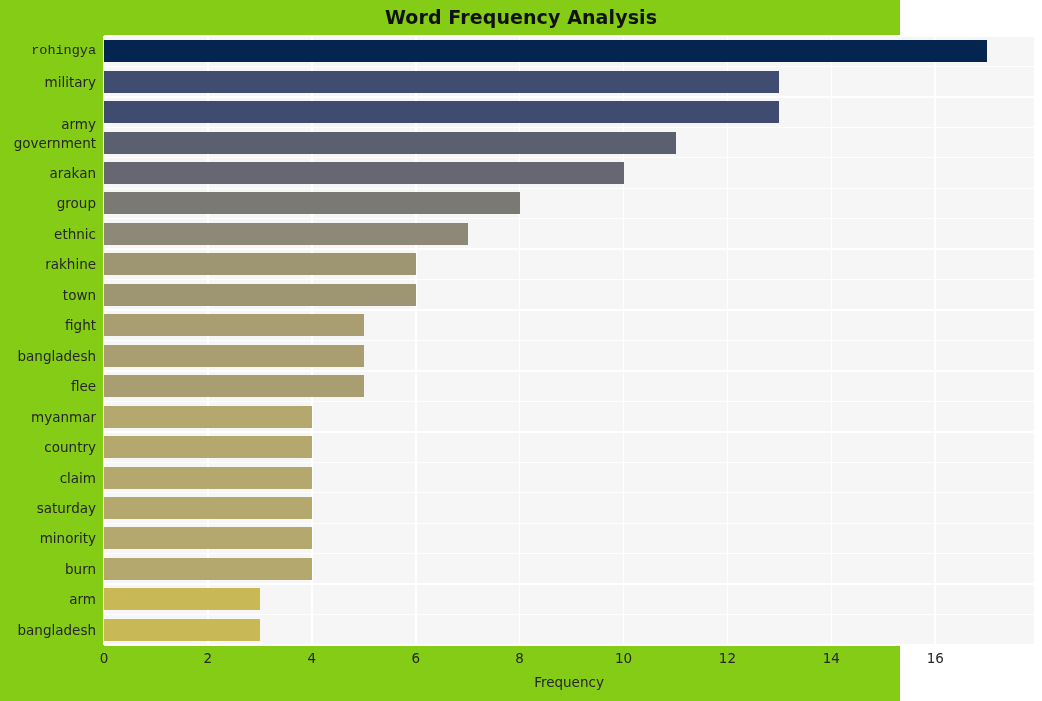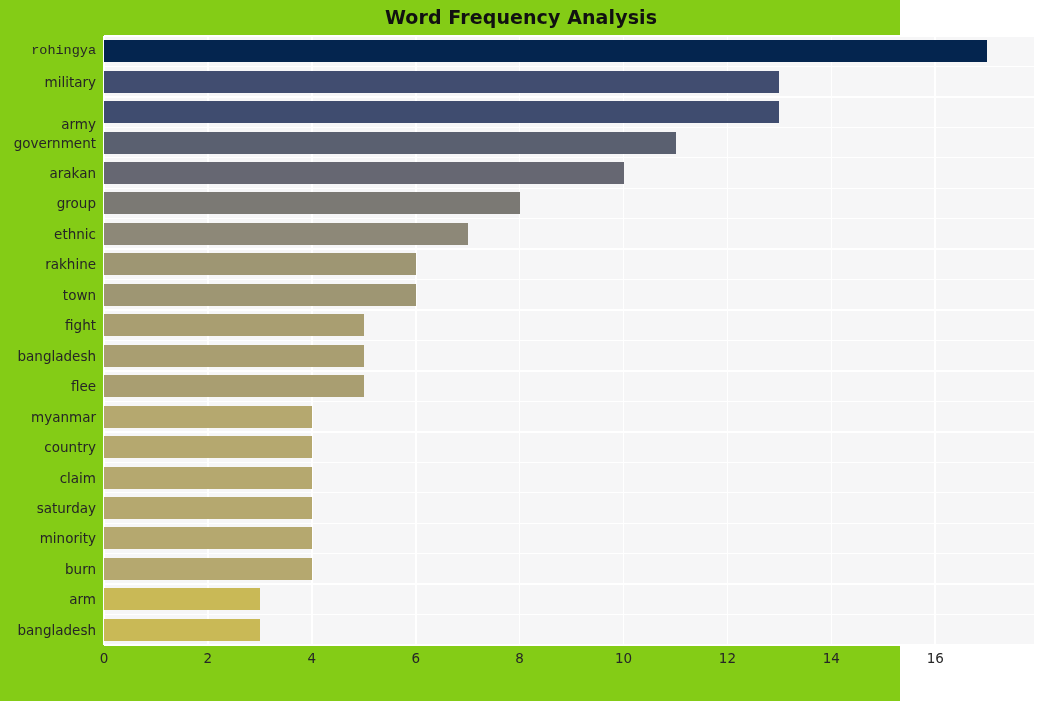--- a/index.html
+++ b/index.html
@@ -187,14 +187,15 @@
       <div class="xlabel" style="left: 207.911px;">2</div>
       <div class="xlabel" style="left: 311.821px;">4</div>
       <div class="xlabel" style="left: 415.732px;">6</div>
       <div class="xlabel" style="left: 519.642px;">8</div>
       <div class="xlabel" style="left: 623.553px;">10</div>
       <div class="xlabel" style="left: 727.464px;">12</div>
       <div class="xlabel" style="left: 831.374px;">14</div>
       <div class="xlabel" style="left: 935.285px;">16</div>
     </div>
 
+  <div id="xaxis-title">Frequency</div>
 
 </div>
 
 </body></html>

